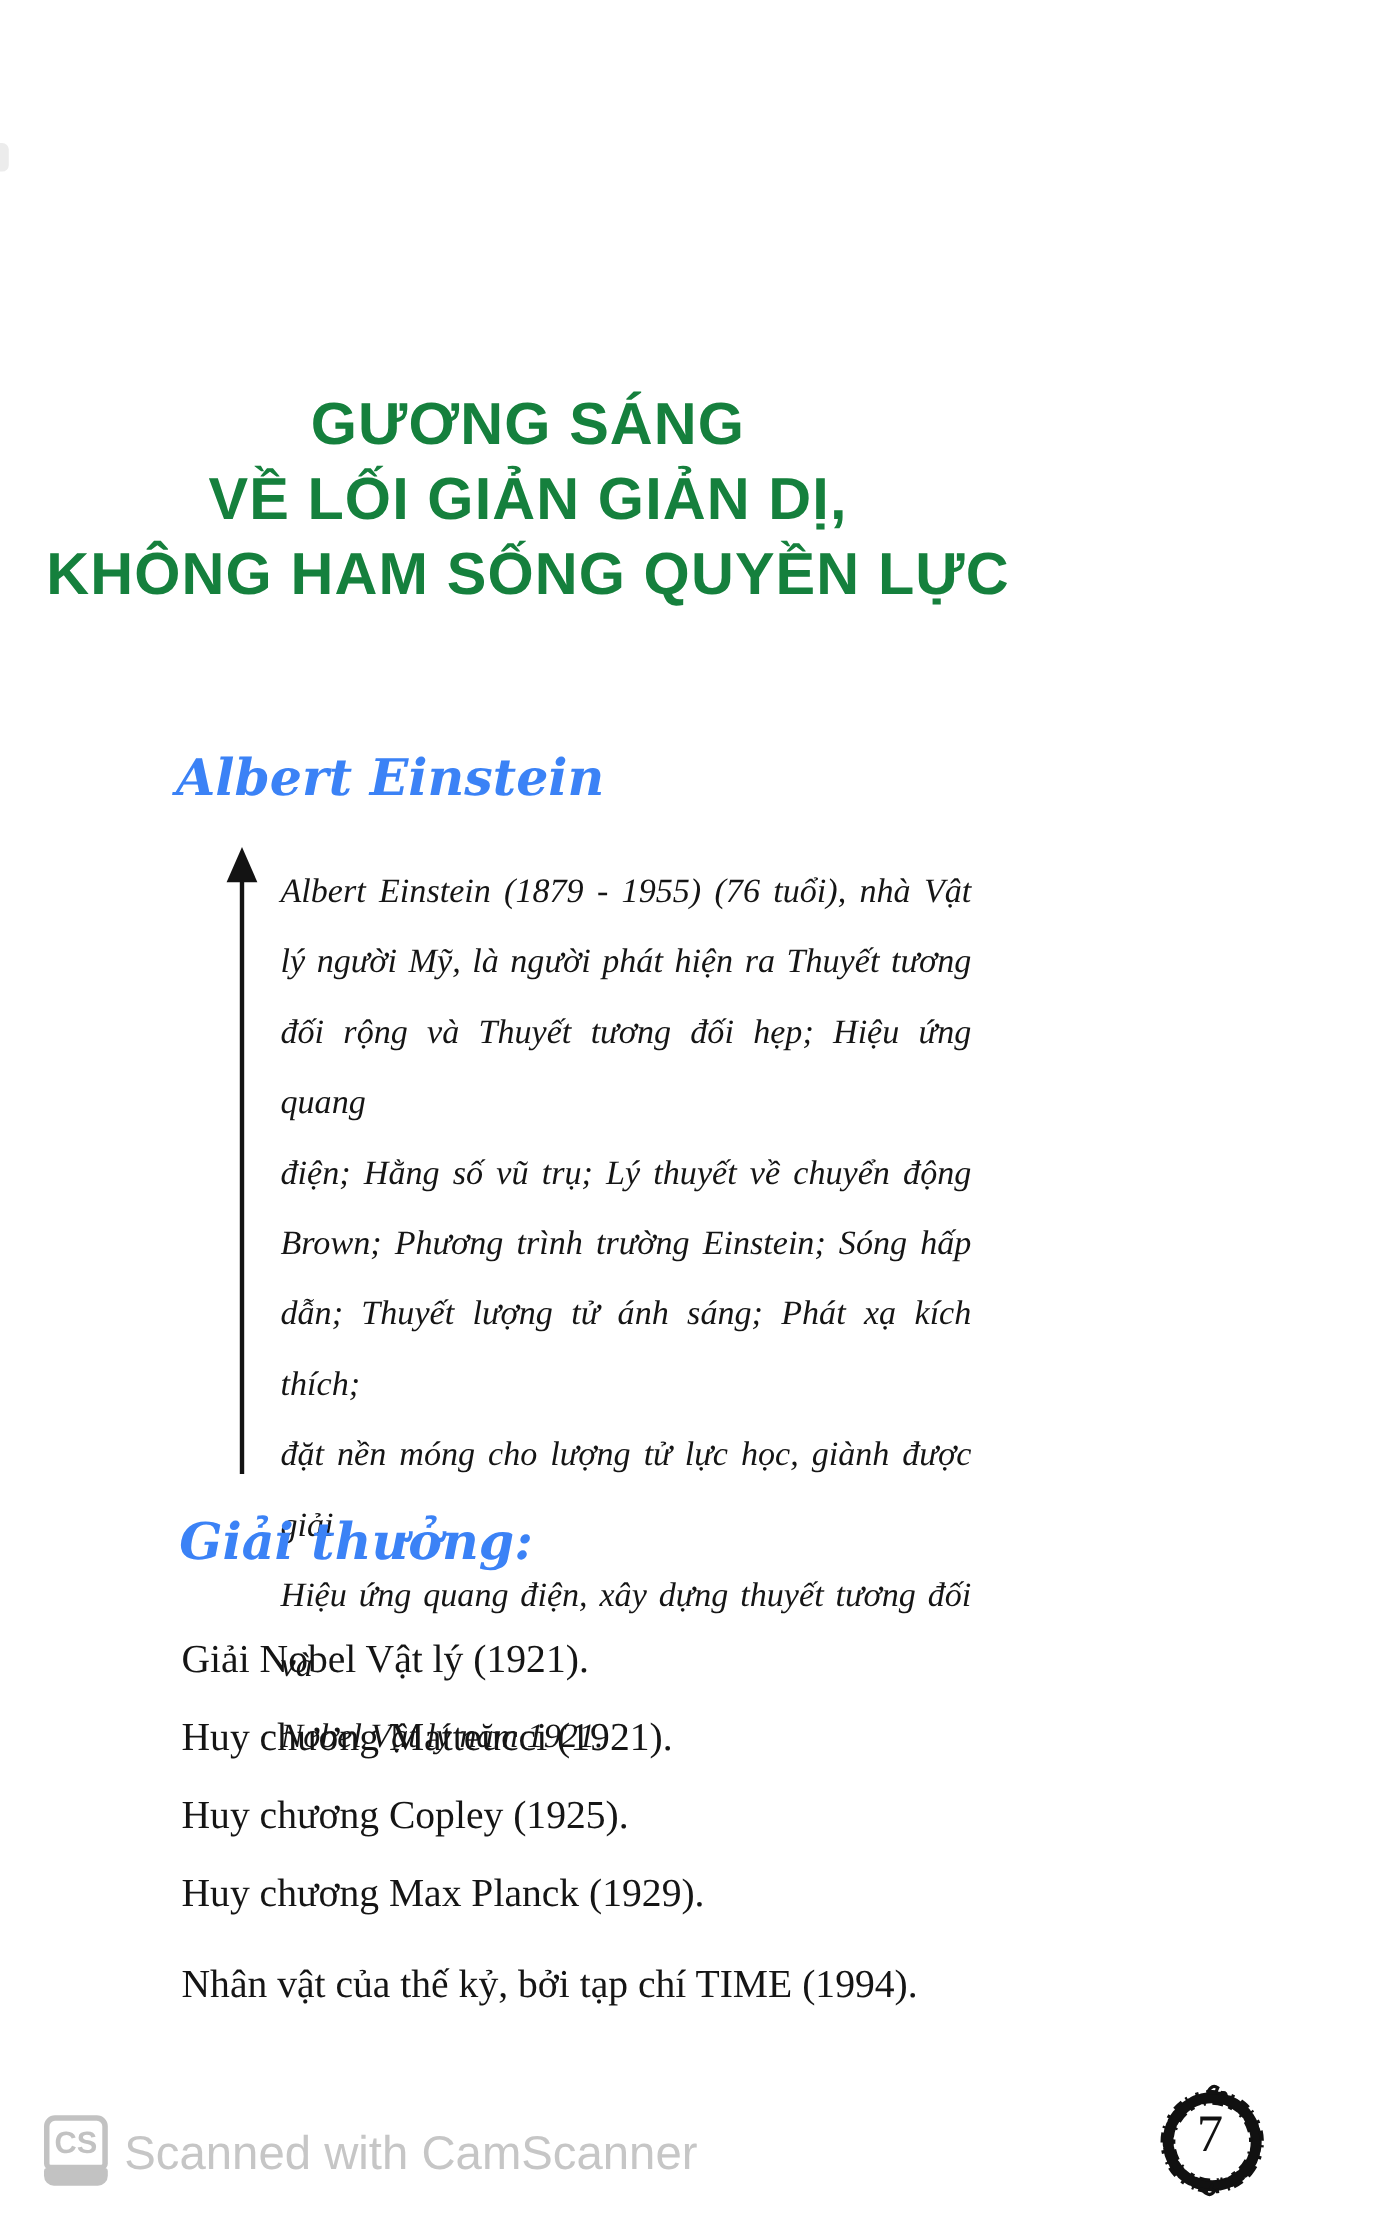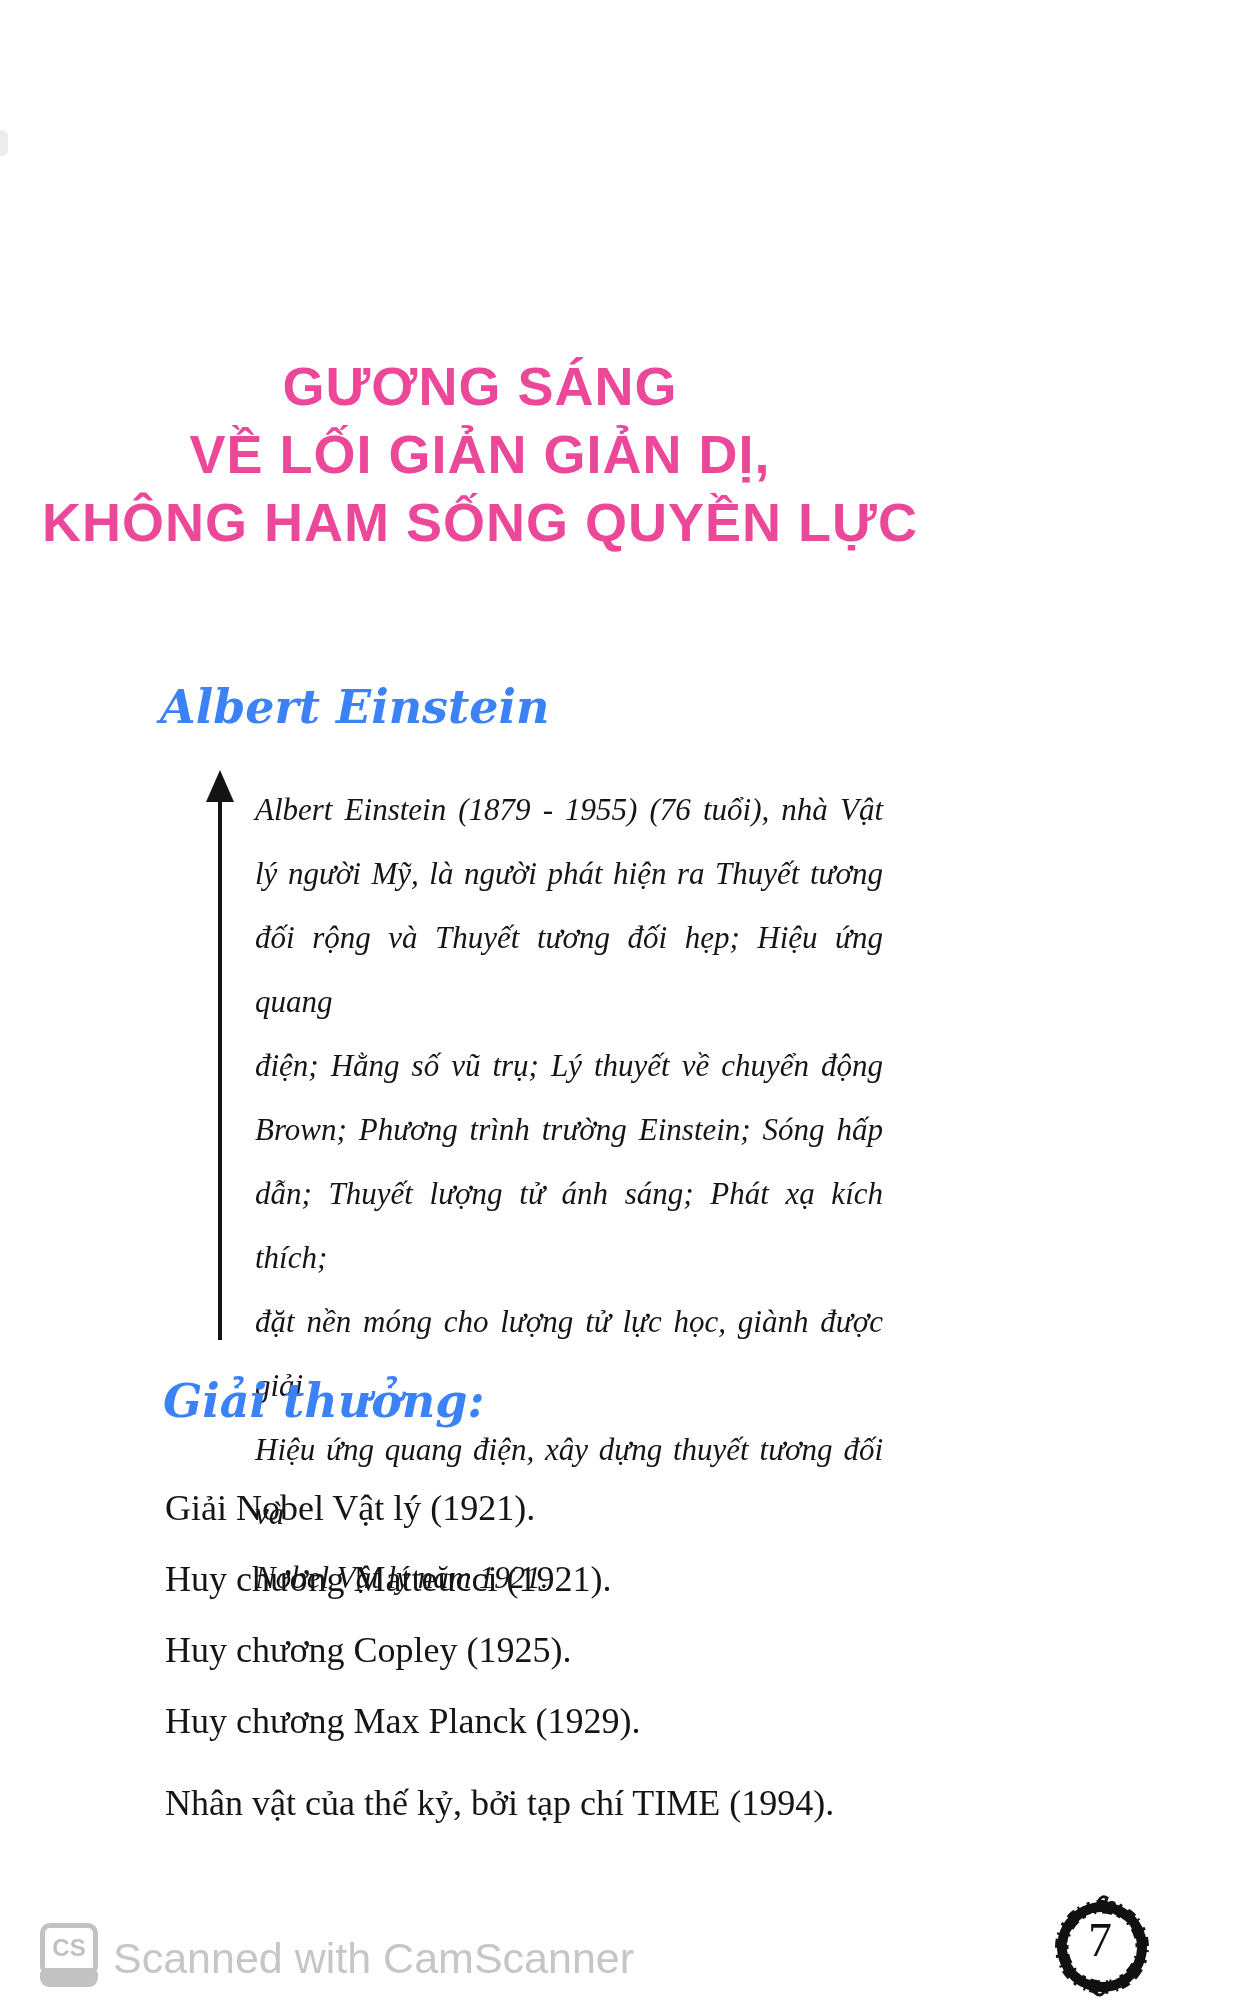--- a/index.html
+++ b/index.html
@@ -21,21 +21,21 @@
     position: absolute;
     left: 0;
     top: 352px;
     width: 960px;
     text-align: center;
     font-family: "Liberation Sans", sans-serif;
     font-weight: 700;
     font-size: 54px;
     line-height: 68px;
     letter-spacing: 1px;
-    color: #ec4899;
+    color: #15803d;
   }
 
   
   .script-heading {
     position: absolute;
     font-family: "DejaVu Serif", serif;
     font-style: italic;
     font-weight: 700;
     font-size: 46px;
     color: #3b82f6;
@@ -111,21 +111,21 @@
   }
   #camscanner-logo .cs-outline {
     position: absolute;
     left: 0; top: 0;
     width: 48px; height: 40px;
     border: 5px solid #c2c2c2;
     border-radius: 10px 10px 6px 6px;
     text-align: center;
     font-family: "Liberation Sans", sans-serif;
     font-weight: 700;
-    font-size: 24px;
+    font-size: 28px;
     line-height: 40px;
     color: #c2c2c2;
     letter-spacing: 0px;
   }
   #camscanner-logo .cs-tab {
     position: absolute;
     left: 0; top: 48px;
     width: 58px; height: 16px;
     background: #c2c2c2;
     border-radius: 3px 3px 9px 9px;

